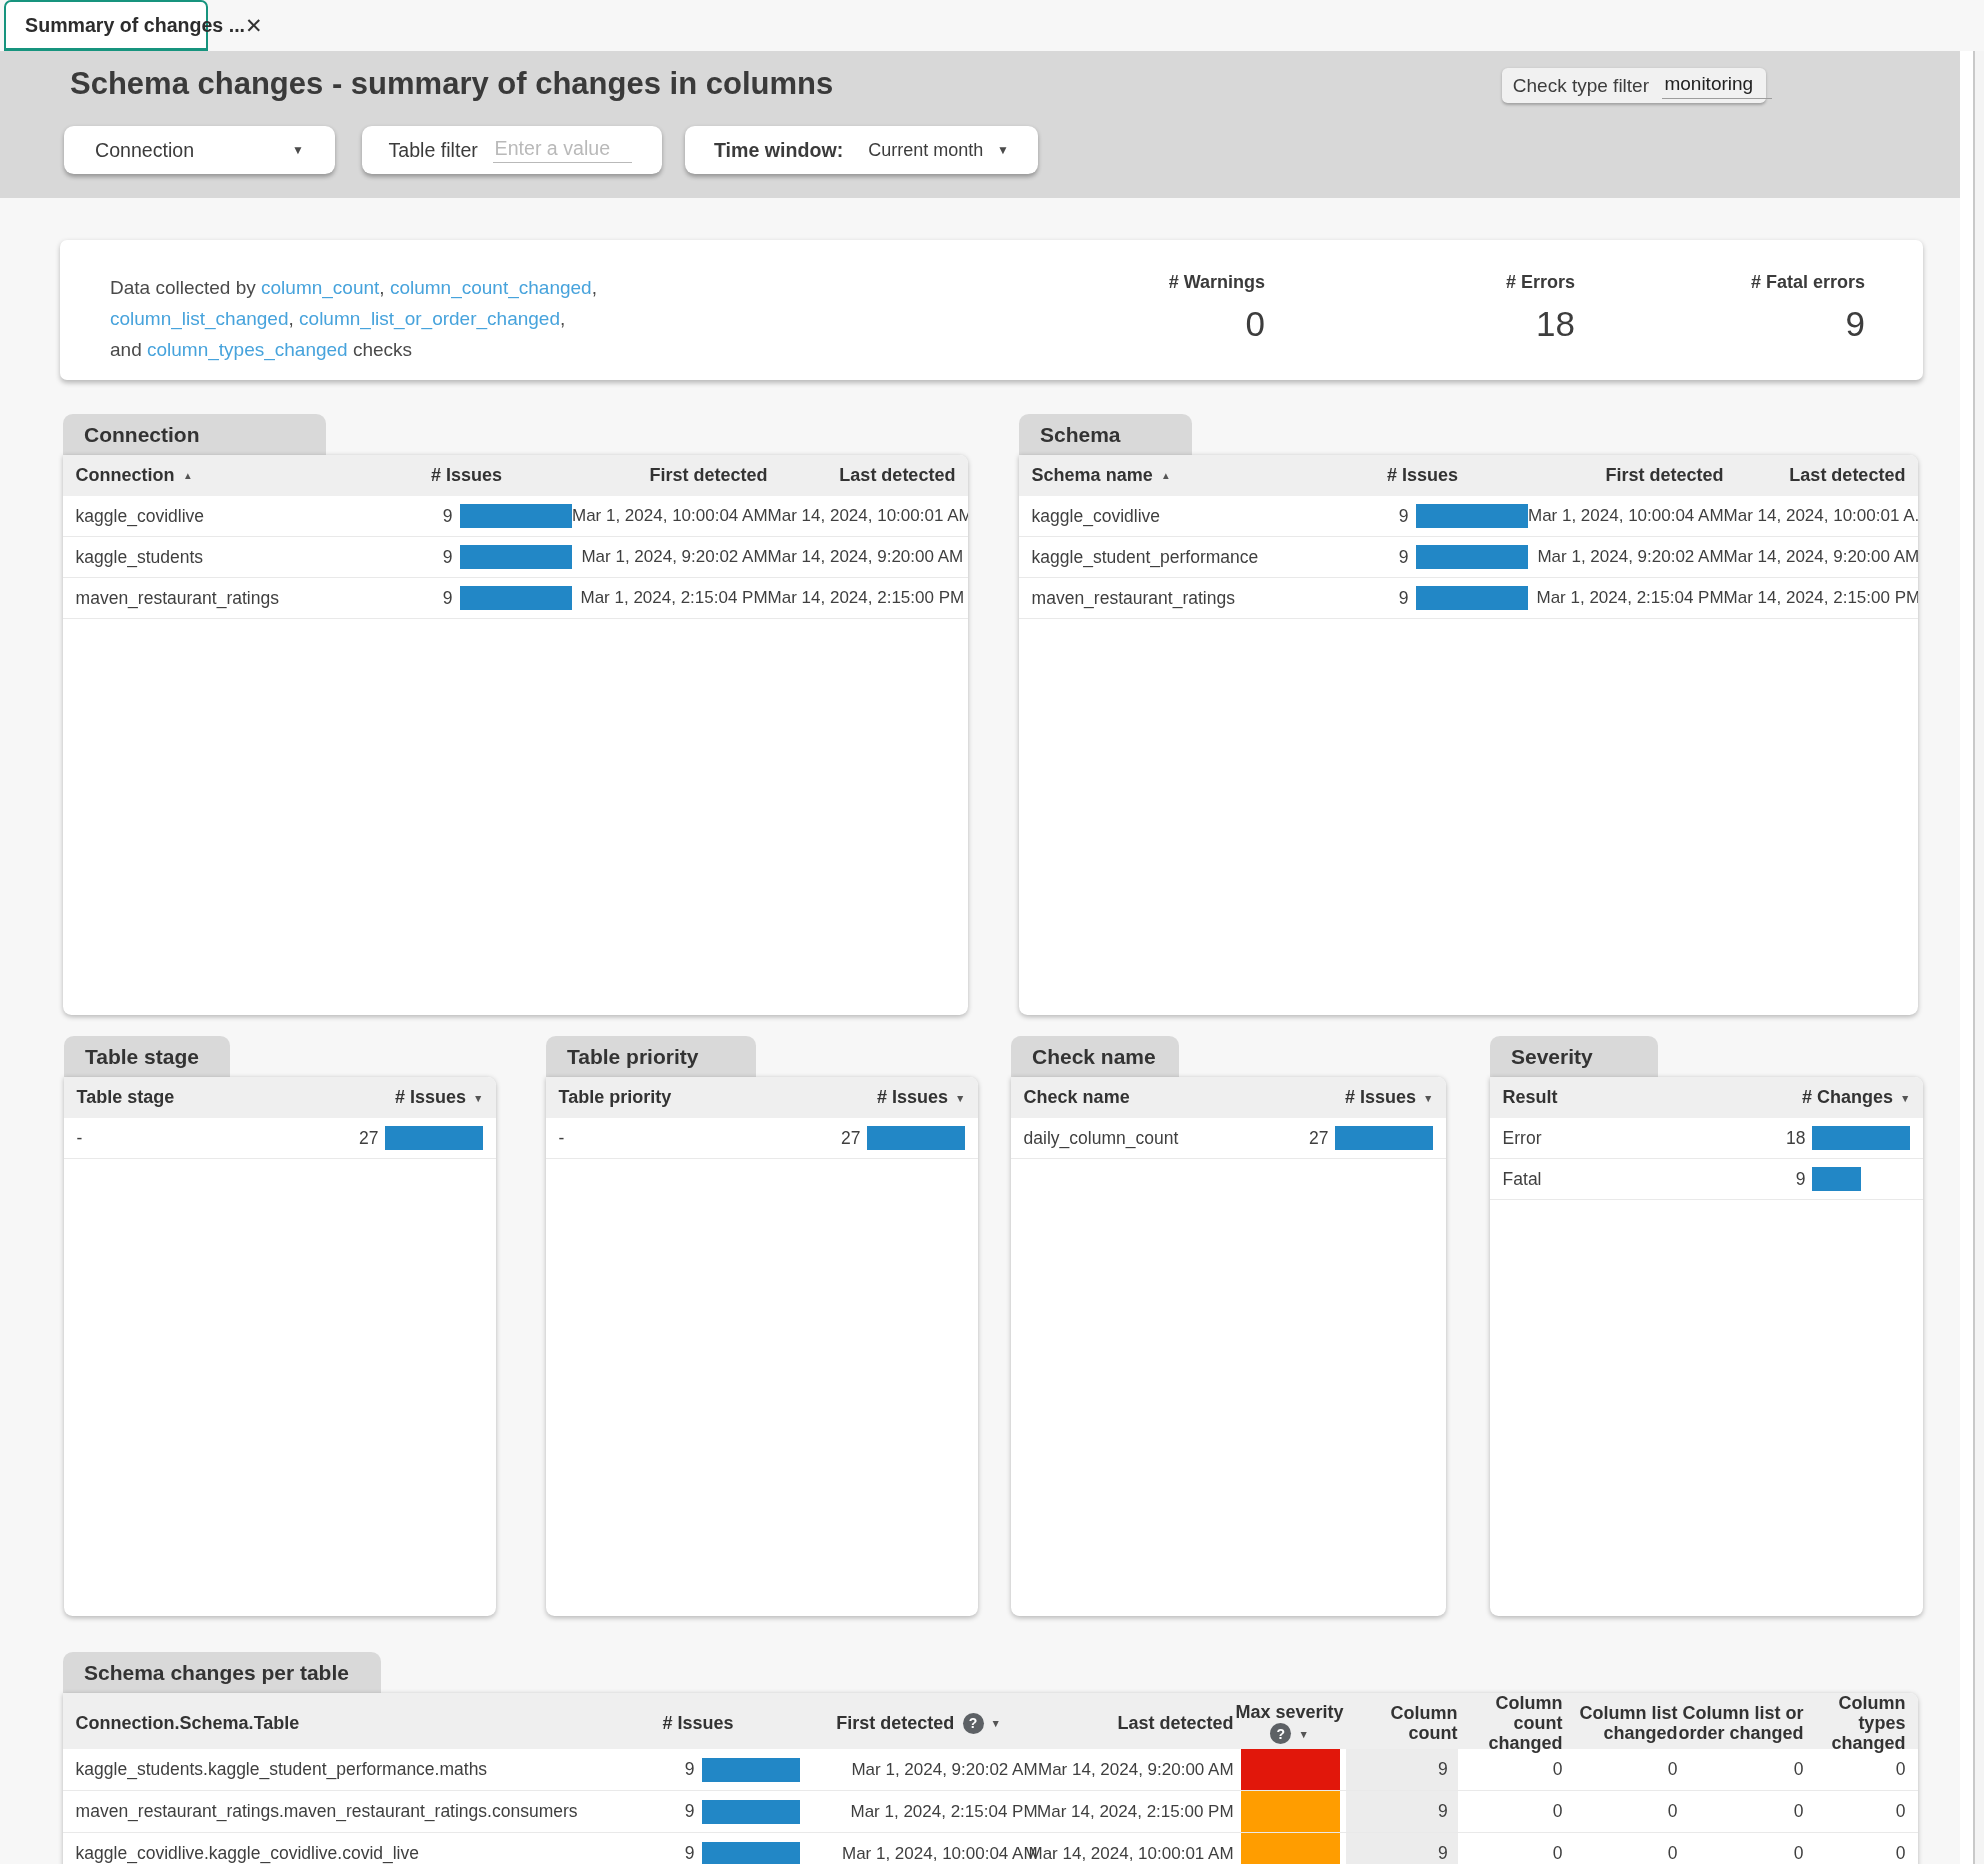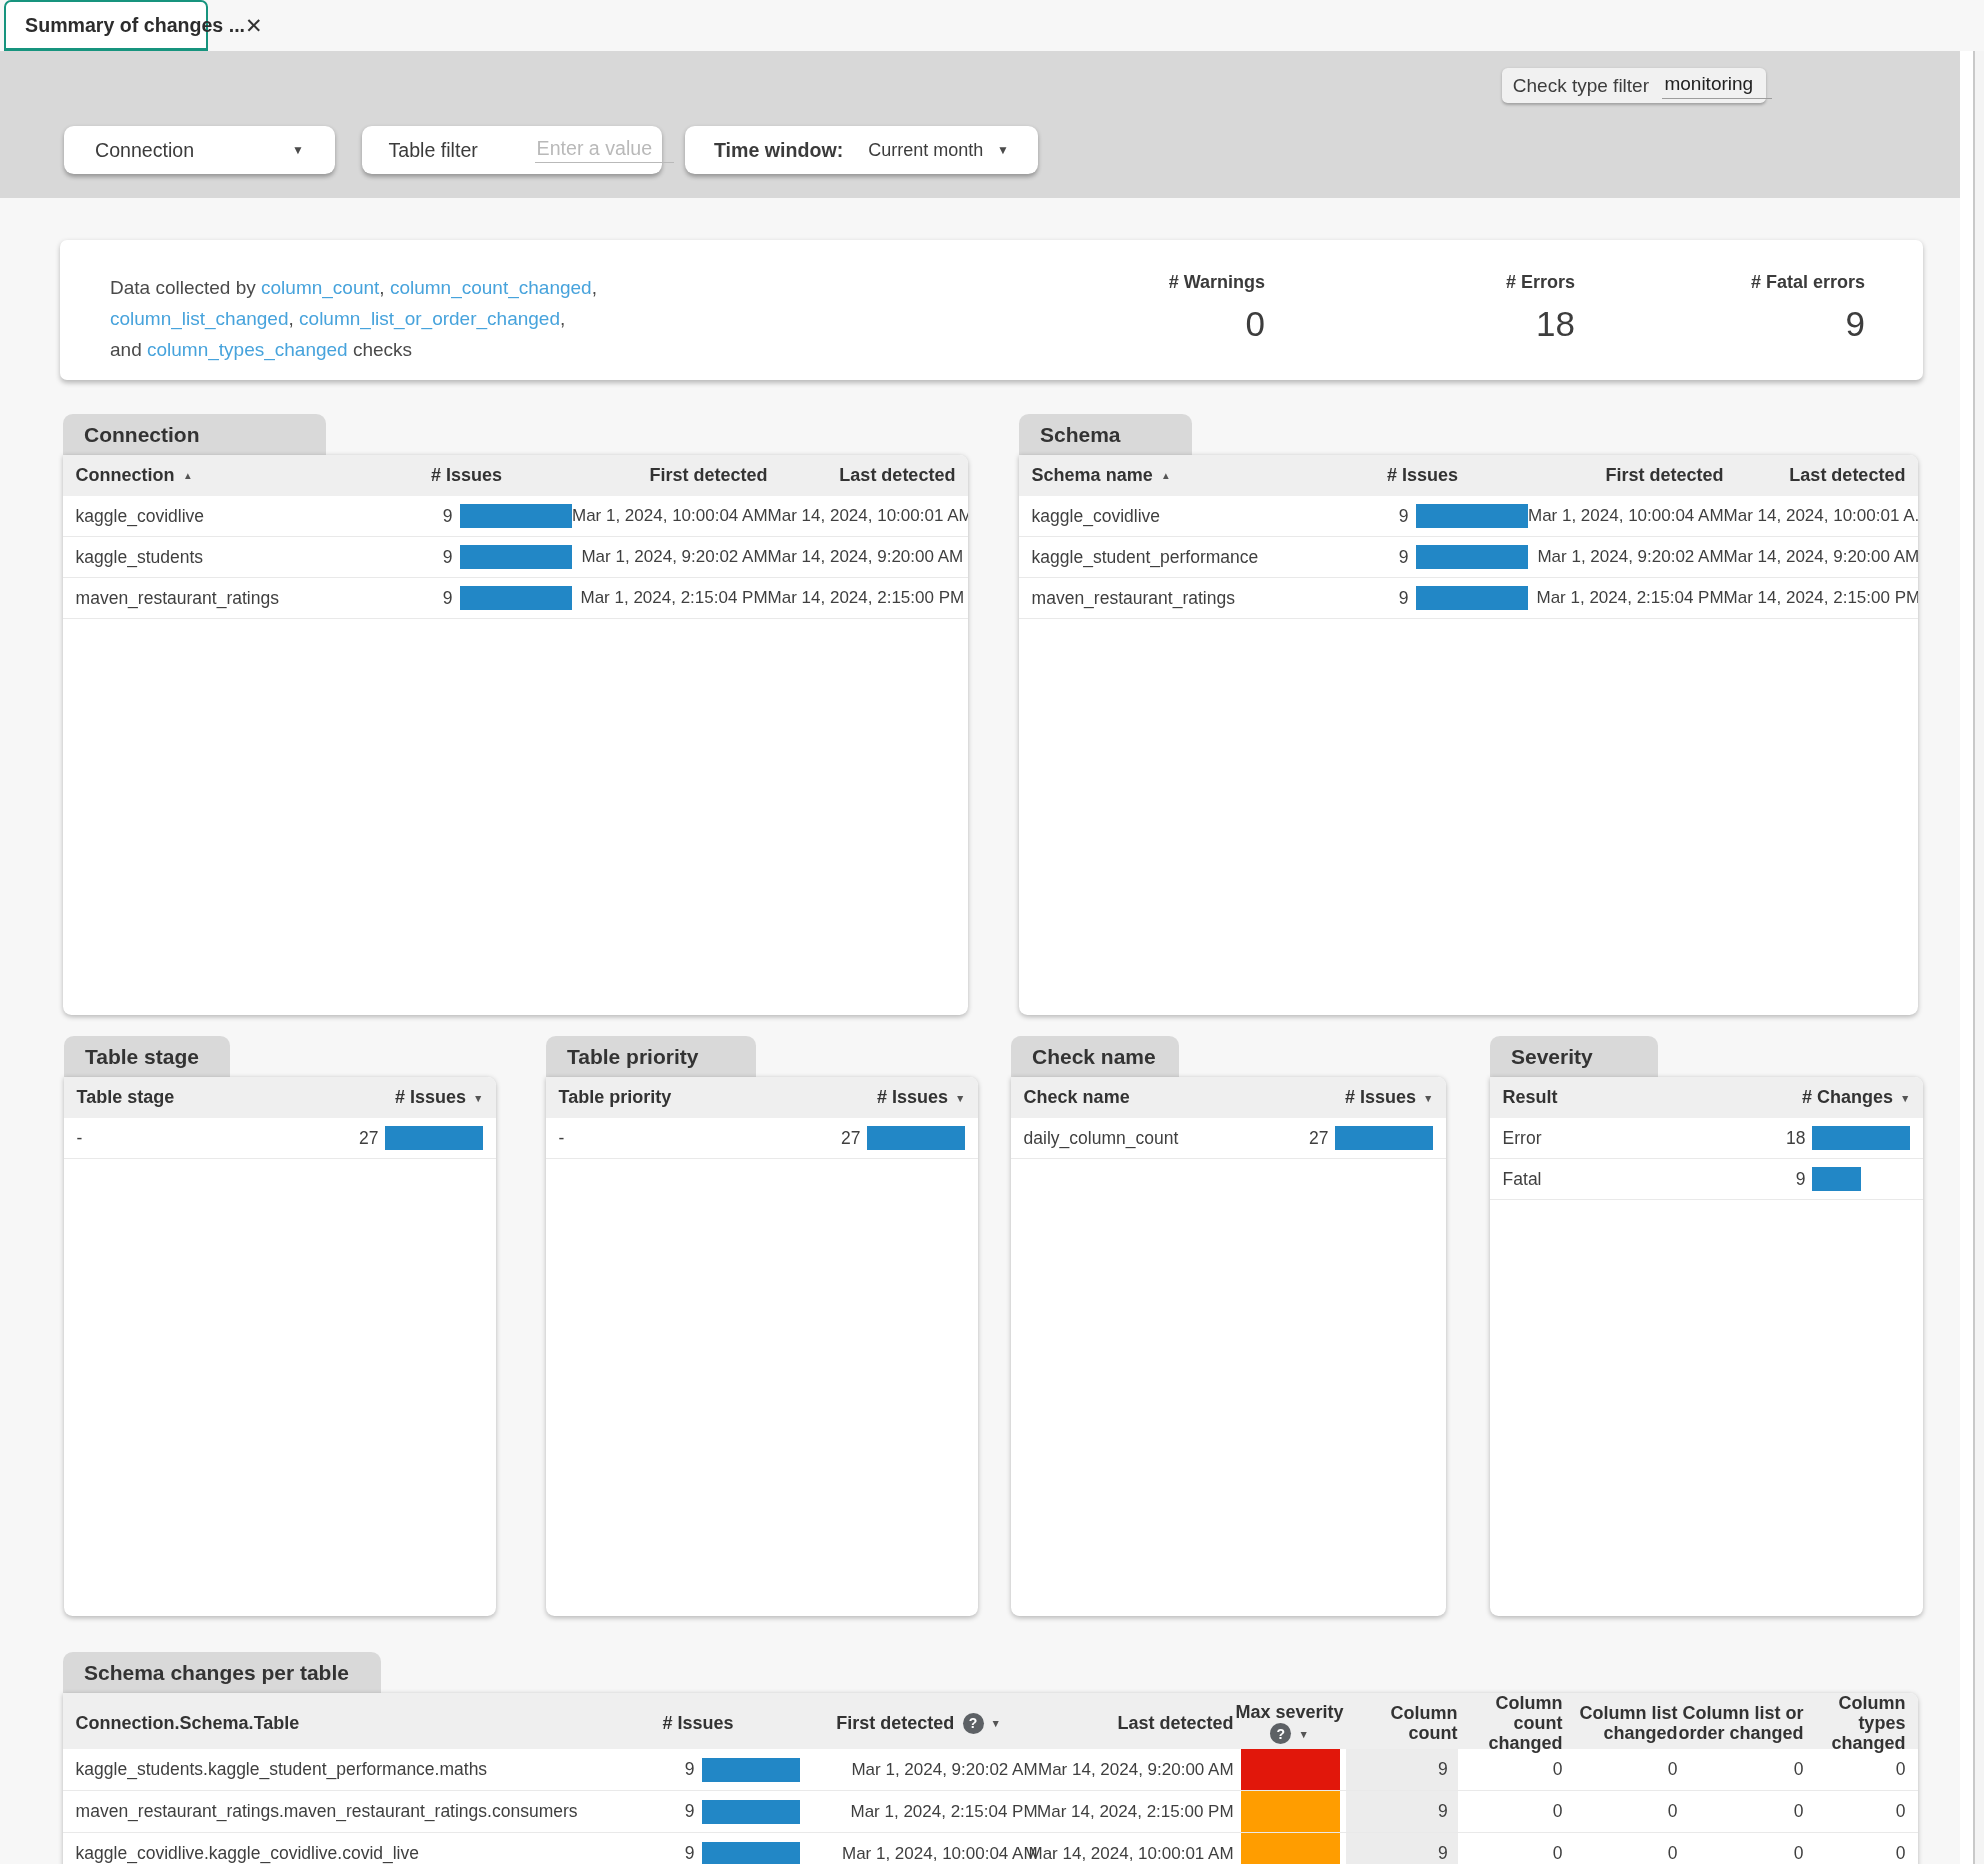--- a/index.html
+++ b/index.html
@@ -23,21 +23,21 @@
     font-size:19px;color:#222;width:105px;padding:1.4px 2.8px 2.8px;font-family:inherit;}
 
   .pill{position:absolute;top:75px;height:48px;background:#fff;border-radius:9.8px;
     box-shadow:0 2.1px 4.2px rgba(0,0,0,.3);display:flex;align-items:center;box-sizing:border-box;}
   .pill .lbl{font-size:19.6px;color:#3b3b3b;white-space:nowrap;}
   .pill .val{font-size:18px;color:#3d3d3d;white-space:nowrap;}
   .caret{font-size:12px;color:#4a4a4a;}
   #connection-filter{left:64px;width:271px;padding:0 31px;justify-content:space-between;}
   #table-filter{left:362px;width:300px;padding:0 26.5px;gap:15.4px;}
   #table-filter input{border:none;outline:none;background:transparent;border-bottom:1.4px solid #b9b9b9;
-    width:136px;font-size:19.6px;color:#3b82f6;padding:0 1.4px 2.8px;font-family:inherit;margin-left:42px;}
+    width:136px;font-size:19.6px;color:#3b82f6;padding:0 1.4px 2.8px;font-family:inherit;}
   #table-filter input::placeholder{color:#b9b9b9;}
   #time-window{left:685px;width:353px;padding:0 29px;}
   #time-window .lbl{font-weight:bold;}
   #time-window .val{margin-left:25px;}
   #time-window .caret{margin-left:auto;}
 
   
   .scroll-strip{position:absolute;left:1960px;top:51px;width:25px;height:1813px;}
   .scroll-strip .track{position:absolute;left:0;top:0;width:12.6px;height:100%;background:#fff;}
   .scroll-strip .line{position:absolute;left:12.6px;top:0;width:2.1px;height:100%;background:#c9c9c9;}
@@ -115,20 +115,21 @@
 <body>
 
 <div class="page">
 
   <div class="browser-tab">
     <span class="ttl">Summary of changes ...</span>
     <span class="close">✕</span>
   </div>
 
   <div class="header-band">
+    <div class="page-title">Schema changes - summary of changes in columns</div>
 
     <div class="check-type">
       <span class="lbl">Check type filter</span>
       <input value="monitoring" style="">
     </div>
 
     <div class="pill" id="connection-filter">
       <span class="lbl">Connection</span>
       <span class="caret">▼</span>
     </div>

